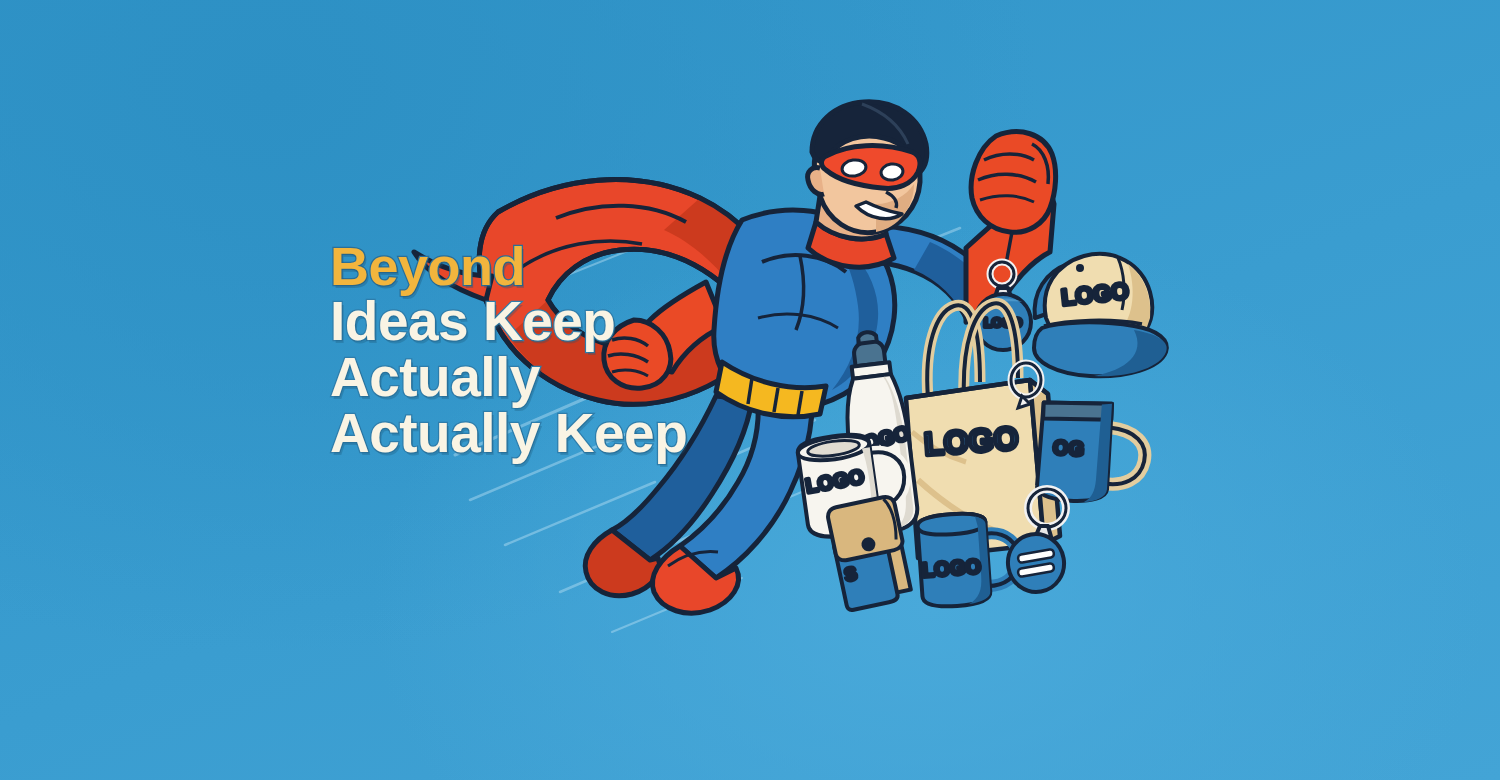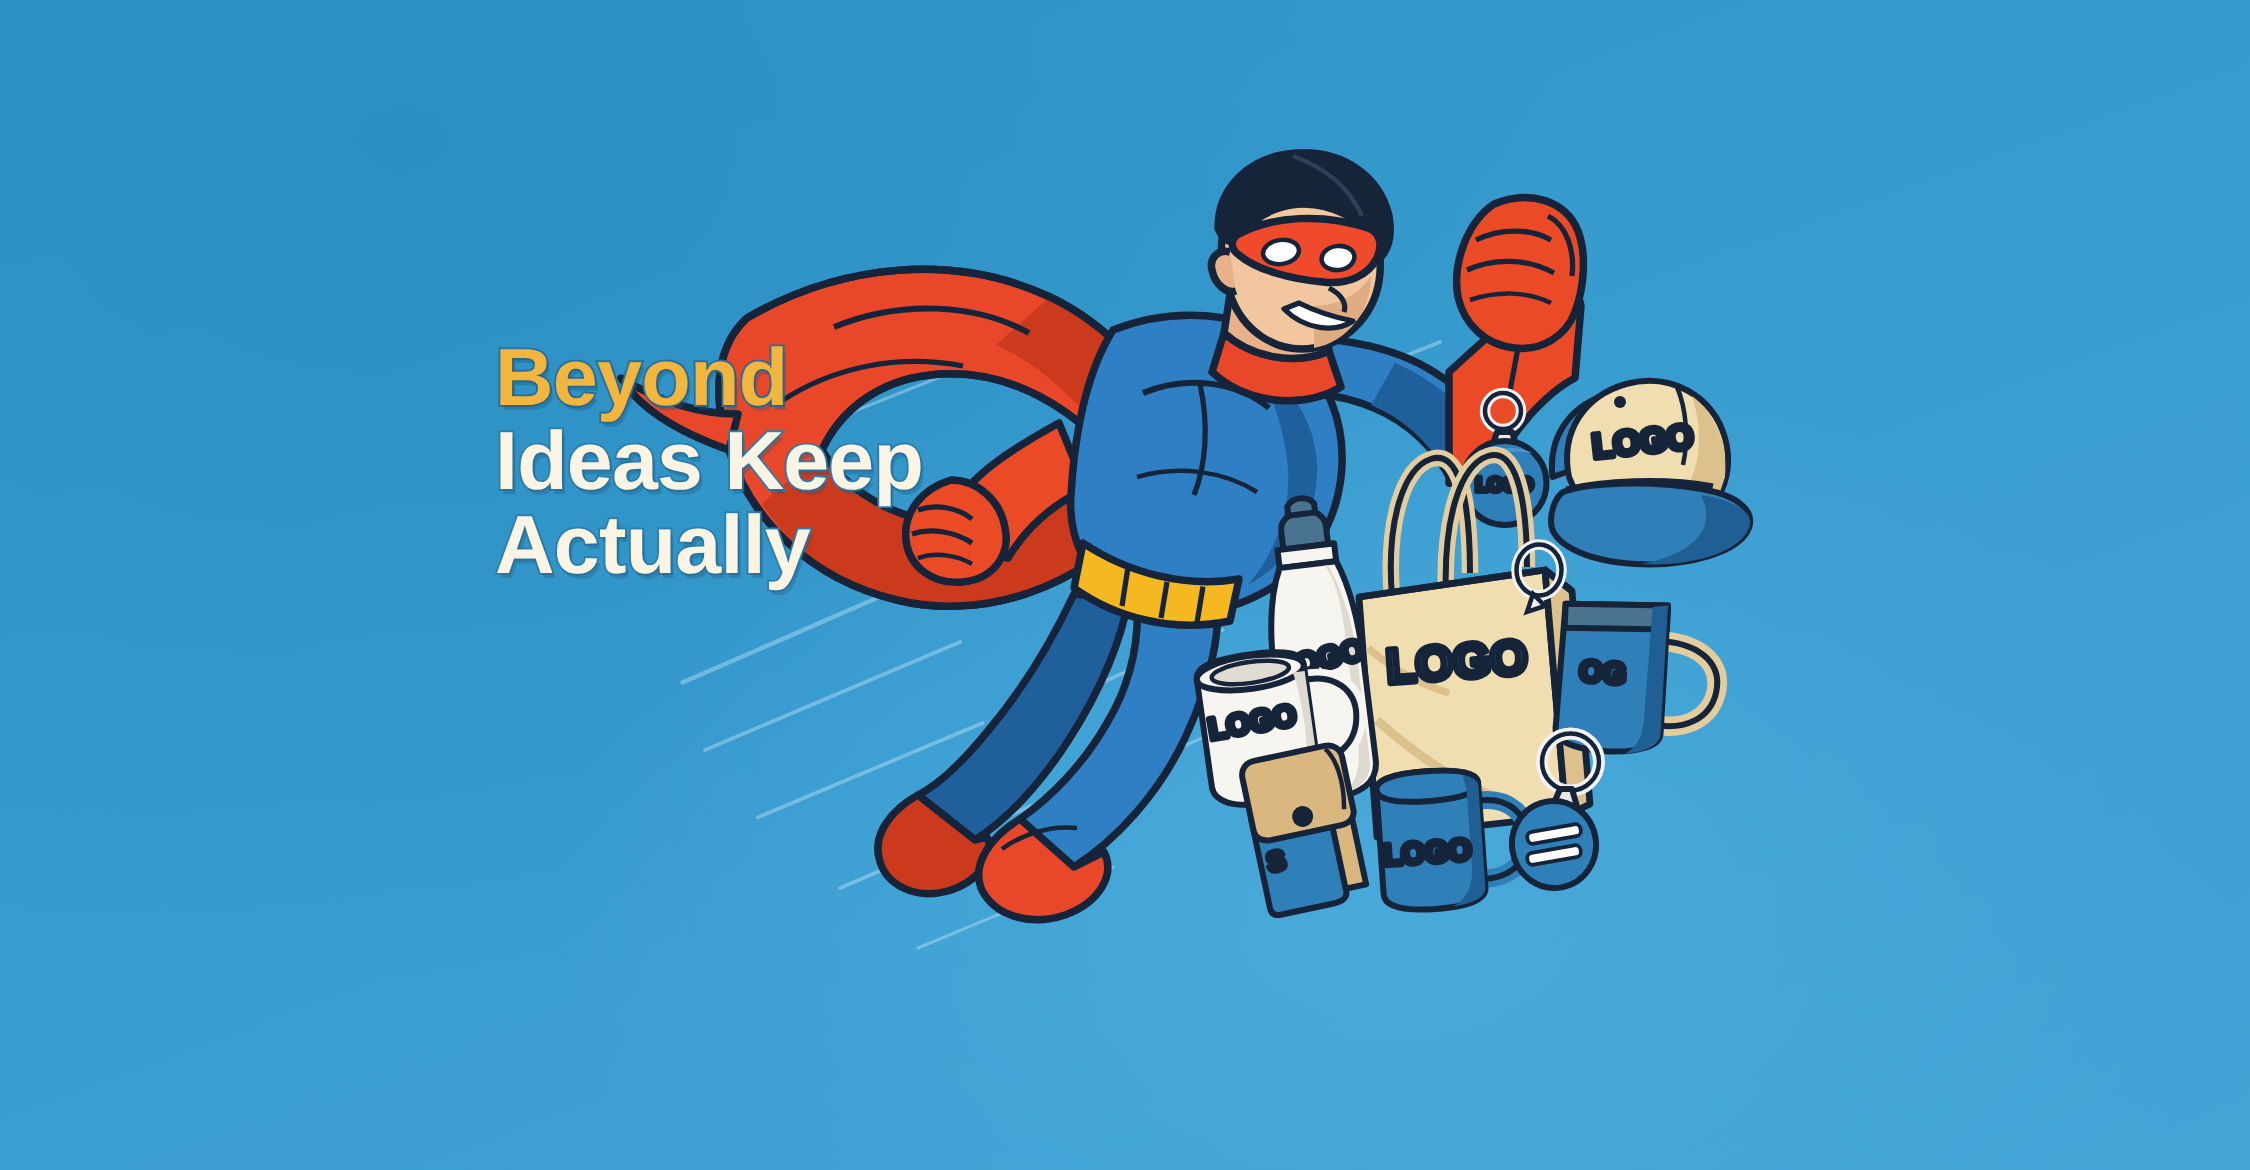--- a/index.html
+++ b/index.html
@@ -15,21 +15,21 @@
     position:absolute;inset:0;
     background:
       radial-gradient(ellipse 900px 620px at 62% 78%, #49a9da 0%, rgba(73,169,218,0) 62%),
       radial-gradient(ellipse 1100px 800px at 18% 12%, #2d90c4 0%, rgba(45,144,196,0) 70%),
       linear-gradient(160deg,#3094c8 0%,#3a9dd0 55%,#43a4d6 100%);
   }
   #speedlines{position:absolute;inset:0;pointer-events:none;}
 
   
   #headline{
-    position:absolute;left:330px;top:226px;
+    position:absolute;left:330px;top:240px;
     width:560px;
     line-height:0.98;
     letter-spacing:-0.5px;
   }
   .hl-line{
     display:block;
     font-weight:bold;
     font-size:56px;
     white-space:nowrap;
   }
@@ -367,15 +367,16 @@
         <rect x="1018" y="566" width="36" height="8" rx="3.5" fill="#ffffff" stroke="#16243a" stroke-width="2.5" transform="rotate(-10 1036 570)"></rect>
       </g>
     </g>
 
   </svg>
 
   <div id="headline">
     <span class="hl-line hl-gold">Beyond</span>
     <span class="hl-line hl-cream">Ideas Keep</span>
     <span class="hl-line hl-cream">Actually</span>
+    <span class="hl-line hl-cream">Actually Keep</span>
   </div>
 
 </div>
 
 </body></html>

